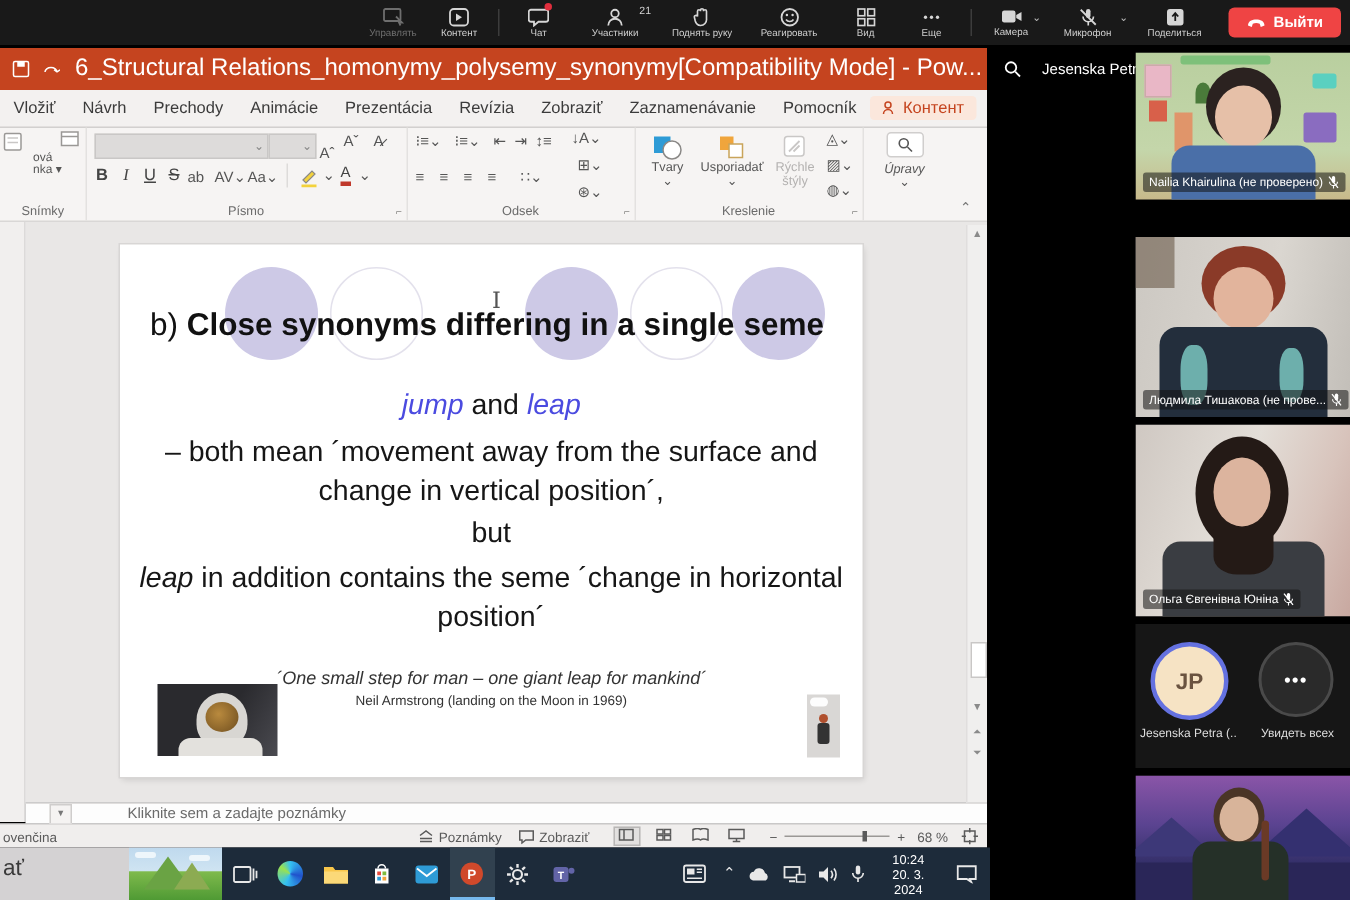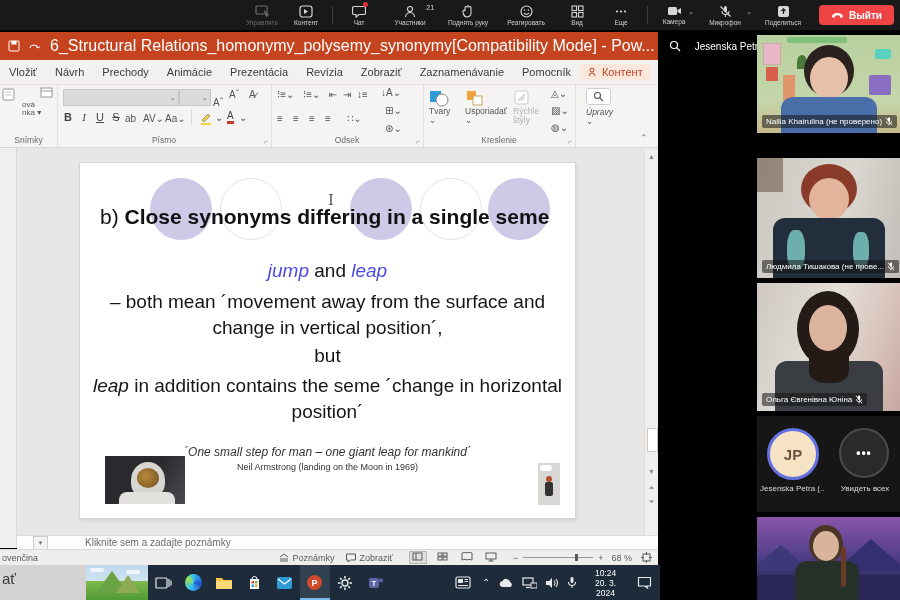--- a/index.html
+++ b/index.html
@@ -32,21 +32,21 @@
   #ribbon-tabs{left:0;top:60px;width:658px;height:25px;background:#f3f1f0;display:flex;align-items:center;border-bottom:1px solid #e2dfde;box-sizing:border-box;}
   .rtab{font-size:11px;color:#3b3b3b;padding:0 9px;line-height:25px;white-space:nowrap;cursor:pointer;}
   #share-btn{margin-left:auto;margin-right:10px;display:flex;align-items:center;gap:4px;color:#c5441f;font-size:11px;background:#fbe7dc;border-radius:3px;padding:2px 8px;cursor:pointer;}
 
   #ribbon{left:0;top:85px;width:658px;height:63px;background:#f6f4f3;border-bottom:1px solid #d9d7d6;box-sizing:border-box;}
   .rgroup{position:absolute;top:0;height:62px;border-right:1px solid #e3e1e0;}
   .rgroup .glabel{position:absolute;bottom:2px;left:0;right:0;text-align:center;font-size:8.5px;color:#6a6a6a;}
   .combo{background:#dddbda;border:1px solid #c9c7c6;height:15px;font-size:8px;color:#888;display:flex;align-items:center;justify-content:flex-end;padding-right:2px;}
   .fmt{font-size:11px;color:#444;width:14px;text-align:center;cursor:pointer;}
   .glyph{font-size:10px;color:#555;cursor:pointer;}
-  .rbtn{position:absolute;display:flex;flex-direction:column;align-items:flex-start;font-size:8.5px;color:#555;cursor:pointer;text-align:center;line-height:9px;}
+  .rbtn{position:absolute;display:flex;flex-direction:column;align-items:center;font-size:8.5px;color:#555;cursor:pointer;text-align:center;line-height:9px;}
   .rbtn.dis{color:#b3b1b0;}
 
   #workspace{left:0;top:148px;width:658px;height:387px;background:#e9e7e6;}
   #thumb-strip{left:0;top:148px;width:17px;height:400px;background:#f1efee;border-right:1px solid #dcdad9;box-sizing:border-box;}
   #slide{left:80px;top:163px;width:495px;height:355px;background:#fff;box-shadow:0 0 0 1px #d8d6d5,1px 2px 4px rgba(0,0,0,.12);}
   .deco-circle{position:absolute;width:62px;height:62px;border-radius:50%;top:15px;}
   .deco-fill{background:#cdc9e6;}
   .deco-line{background:#fff;border:1px solid #e3e1ec;box-sizing:border-box;}
   #slide-title{position:absolute;left:20px;top:40px;width:460px;font-size:21px;color:#111;line-height:1.35;}
   #slide-title b{font-weight:bold;}

